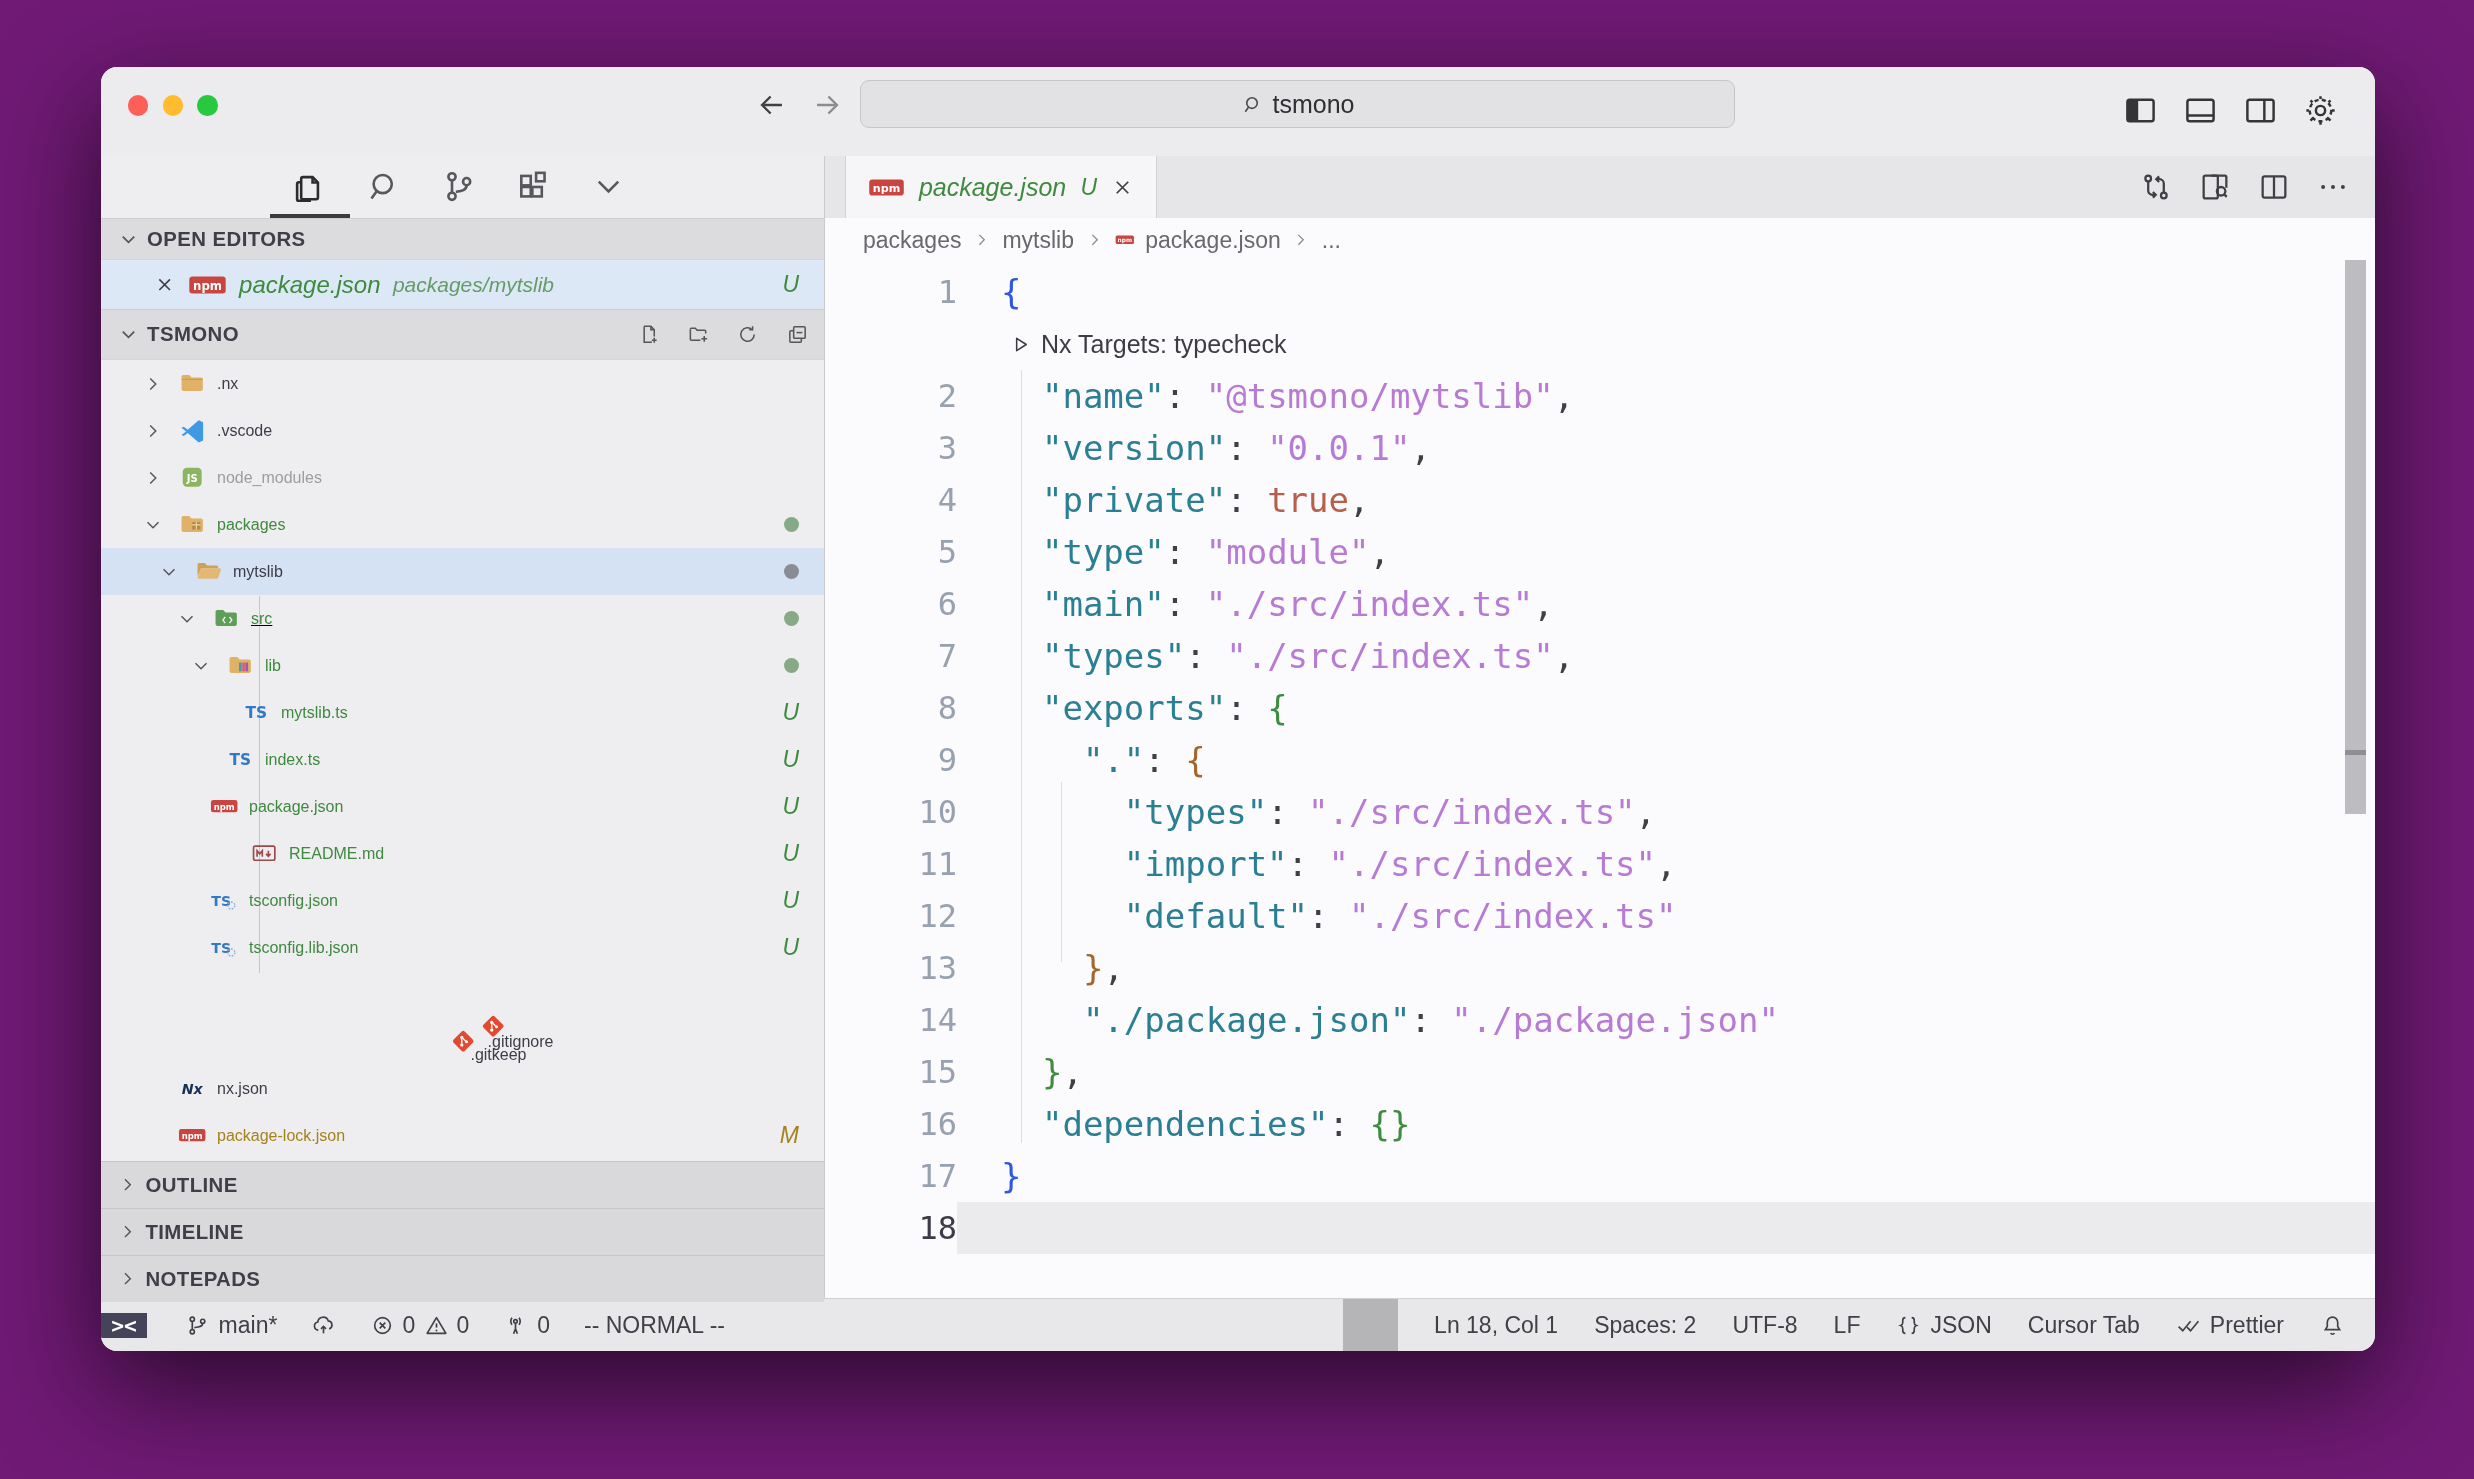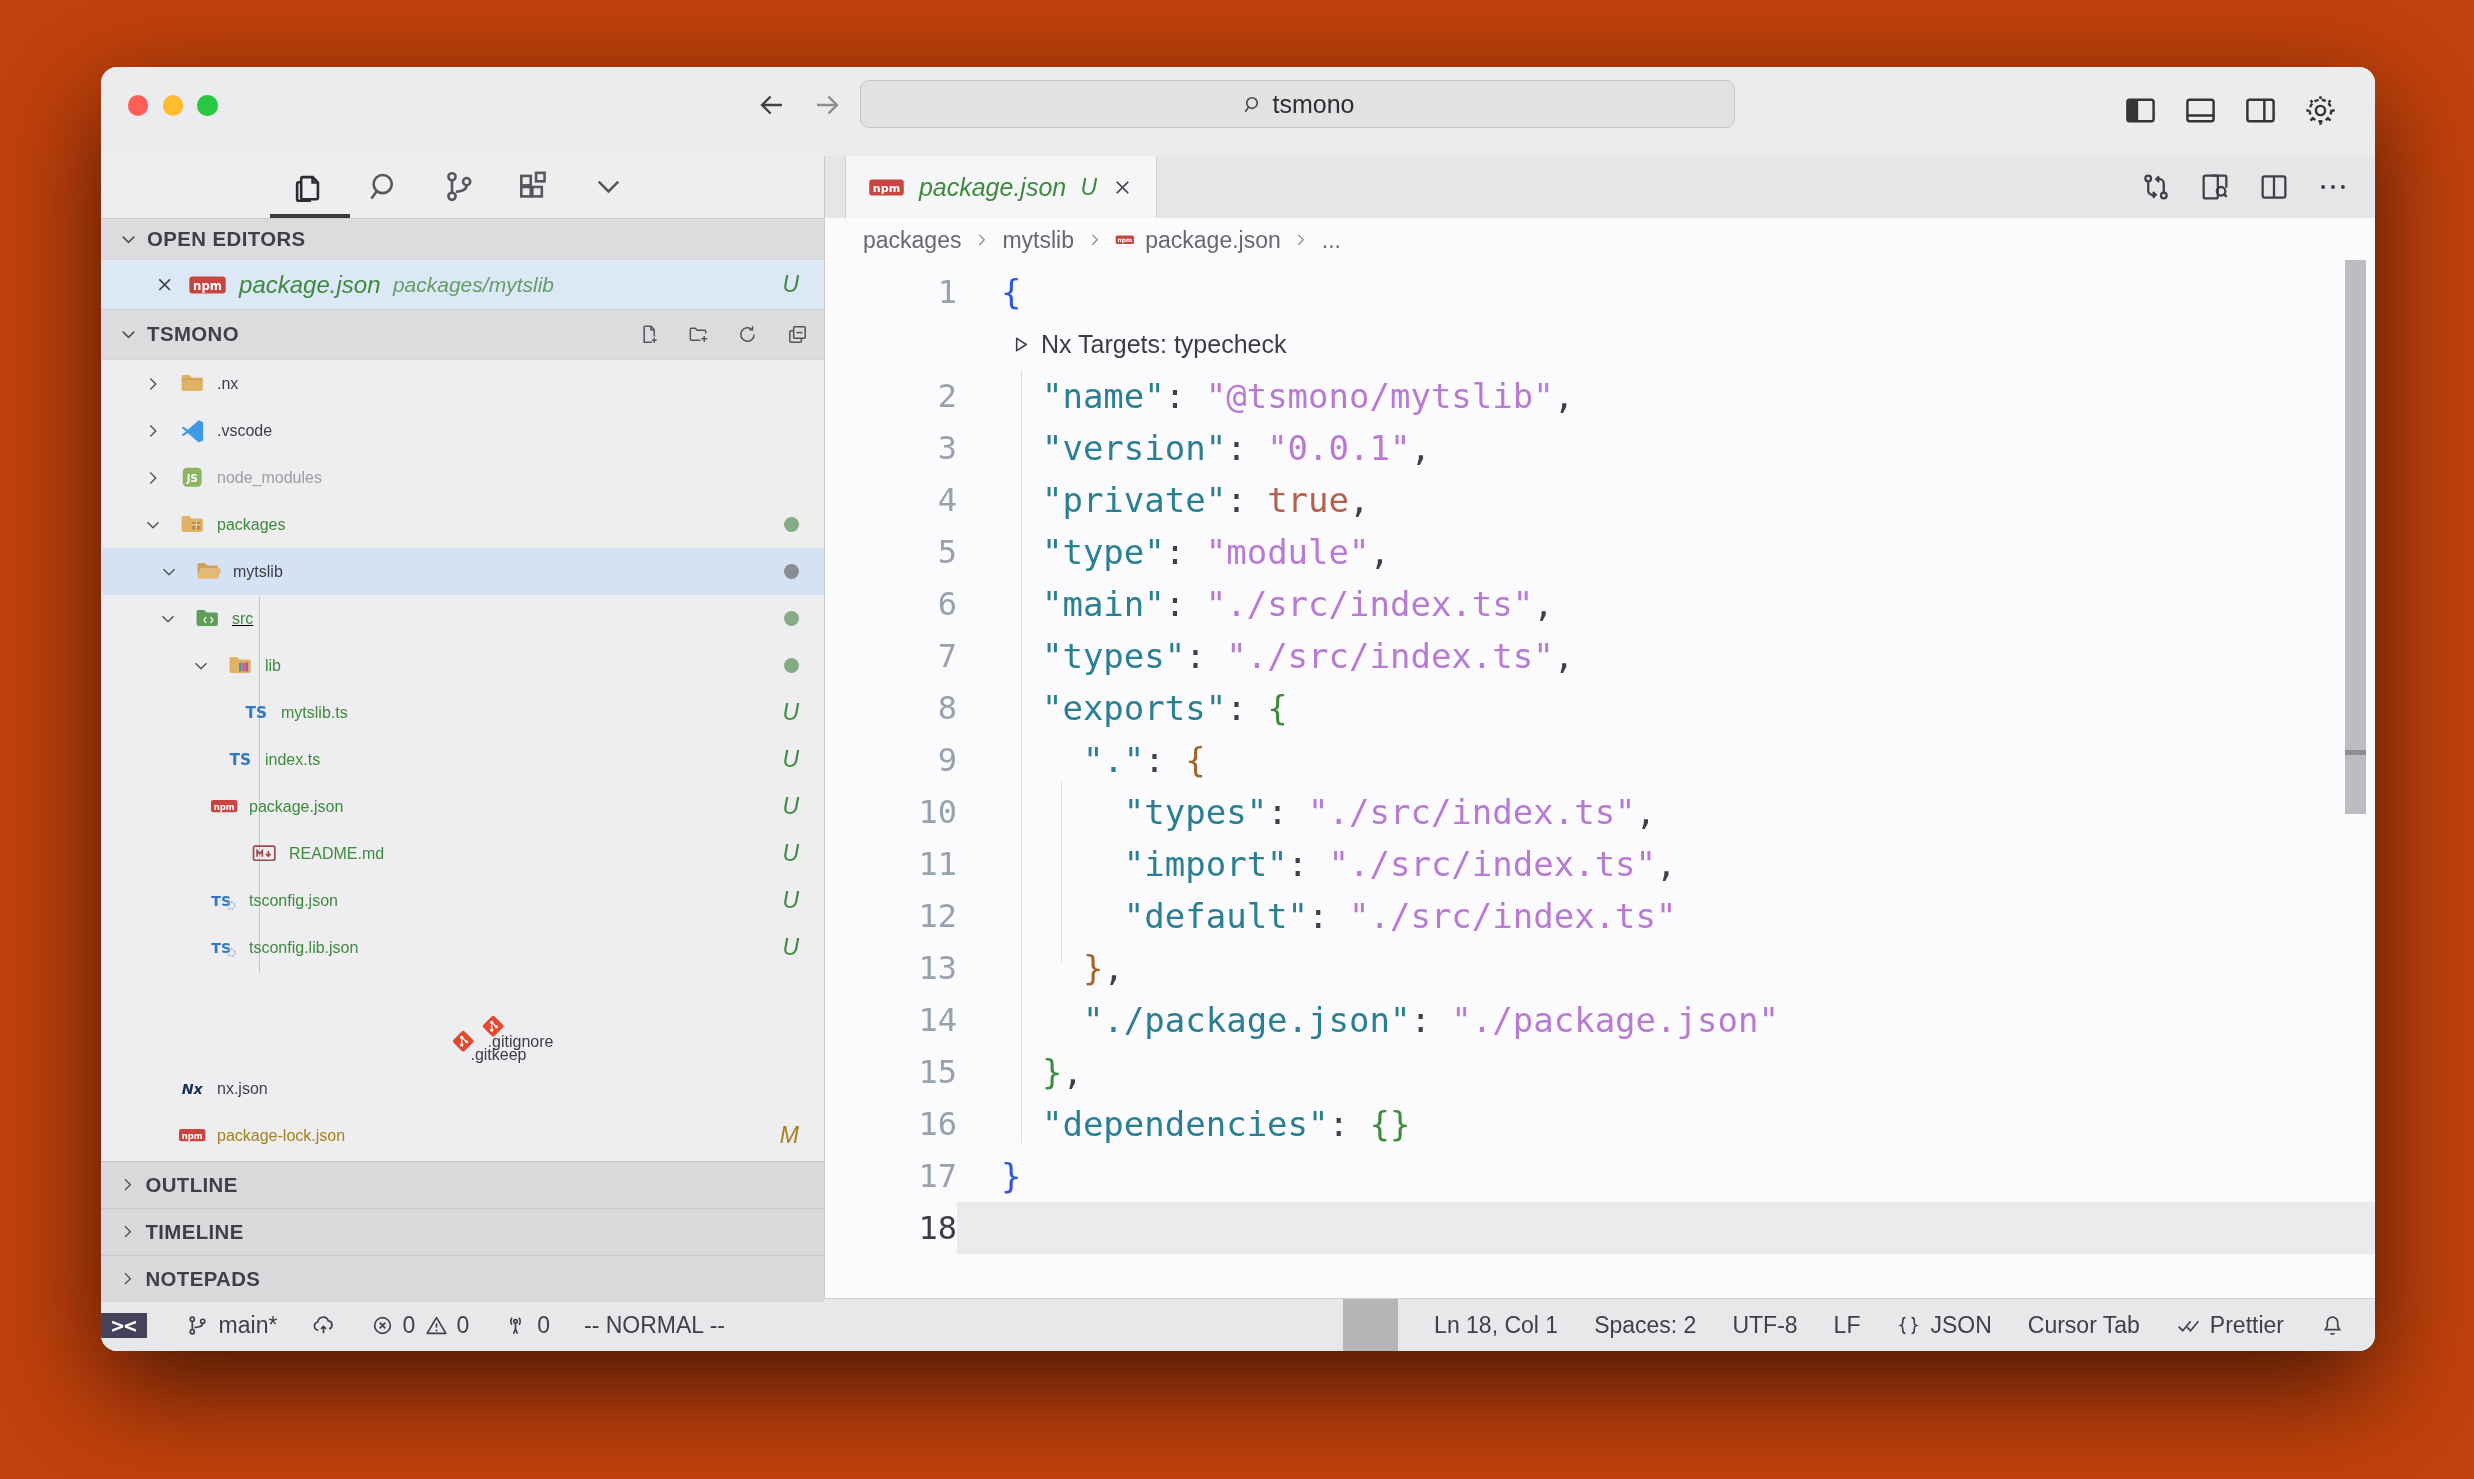--- a/index.html
+++ b/index.html
@@ -1,16 +1,16 @@
 <!DOCTYPE html>
 <html style="font-size:14.2px"><head>
 <meta charset="utf-8">
 <style>
   html,body{margin:0;padding:0;background:#000;}
-  .stage{position:relative;width:2475px;height:1479px;background:#c2410c;overflow:hidden;
+  .stage{position:relative;width:2475px;height:1479px;background:#701a75;overflow:hidden;
          font-family:"Liberation Sans",sans-serif;-webkit-font-smoothing:antialiased;}
   .window{position:absolute;left:101px;top:67px;width:2274px;height:1284px;border-radius:16px;
           overflow:hidden;background:#eeedef;box-shadow:0 36px 107px rgba(0,0,0,.65);
           display:flex;flex-direction:column;}
   
   .titlebar{position:relative;height:89px;flex:0 0 89px;background:#ececee;}
   .traffic{position:absolute;left:27px;top:28.4px;display:flex;gap:14.2px;}
   .tl{width:20.4px;height:20.4px;border-radius:50%;display:inline-block;}
   .nav{position:absolute;top:20.4px;width:39px;height:39px;border:0;background:transparent;padding:0;}
   .nav svg{width:34px;height:34px;}
@@ -335,21 +335,21 @@
               </span>
               <span class="ticon">
                 <svg viewBox="0 0 24 24">
                   <path d="M3 6.5C3 5.7 3.7 5 4.5 5h4.6l2 2.2H19c.8 0 1.4.6 1.4 1.4v1H6.2L3 16z" fill="#cfa057"></path>
                   <path d="M5.6 9.6h15.9c.9 0 1.5.9 1.2 1.7l-2 5.9c-.2.7-.8 1.1-1.5 1.1H3.9c-.6 0-1-.6-.8-1.2z" fill="#e3b873"></path>
                 </svg>
               </span>
               <span class="tlabel ">mytslib</span>
               <span class="tbadge badge-dot grey"></span>
             </div>
-            <div class="trow" style="padding-left: 56px; text-decoration: underline;">
+            <div class="trow" style="padding-left: 75px; text-decoration: underline;">
               <span class="tchev">
                 <svg viewBox="0 0 24 24" fill="none" stroke="currentColor" stroke-width="1.6">
                   <path d="M6 9l6 6 6-6"></path>
                 </svg>
               </span>
               <span class="ticon">
                 <svg viewBox="0 0 24 24">
                   <path d="M3 6.5c0-.8.7-1.5 1.5-1.5h5l2 2.2h8c.8 0 1.5.7 1.5 1.5V17c0 .8-.7 1.5-1.5 1.5h-15A1.5 1.5 0 0 1 3 17z" fill="#5f9e58"></path>
                   <path d="M11.2 11l-2 2.6 2 2.6M14.8 11l2 2.6-2 2.6" stroke="#eef5ee" stroke-width="1.1" fill="none"></path>
                 </svg>

